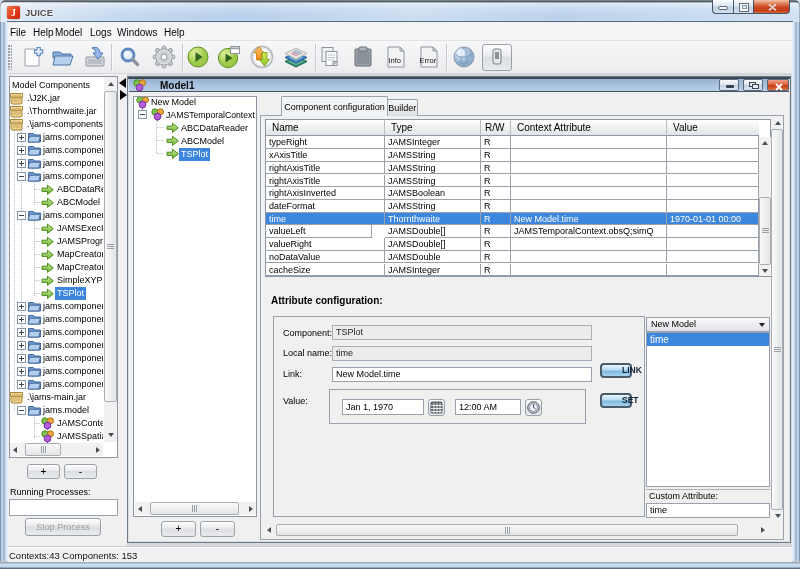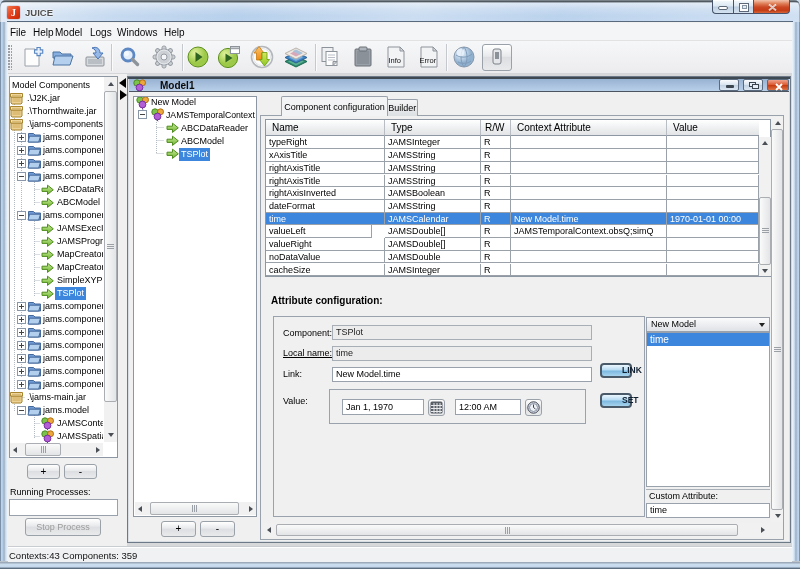--- a/index.html
+++ b/index.html
@@ -468,21 +468,21 @@
    <div class="td" style="left:385px;top:187.2px;width:96px;background:#fff;">JAMSBoolean</div>
    <div class="td" style="left:481px;top:187.2px;width:30px;background:#fff;">R</div>
    <div class="td" style="left:511px;top:187.2px;width:156px;background:#fff;"></div>
    <div class="td" style="left:667px;top:187.2px;width:92px;background:#fff;"></div>
    <div class="td" style="left:266px;top:199.9px;width:119px;background:#fff;">dateFormat</div>
    <div class="td" style="left:385px;top:199.9px;width:96px;background:#fff;">JAMSString</div>
    <div class="td" style="left:481px;top:199.9px;width:30px;background:#fff;">R</div>
    <div class="td" style="left:511px;top:199.9px;width:156px;background:#fff;"></div>
    <div class="td" style="left:667px;top:199.9px;width:92px;background:#fff;"></div>
    <div class="td" style="left:266px;top:212.6px;width:119px;background:#3c86dd;color:#fff;">time</div>
-   <div class="td" style="left:385px;top:212.6px;width:96px;background:#3c86dd;color:#fff;">JAMSCalendar</div>
+   <div class="td" style="left:385px;top:212.6px;width:96px;background:#3c86dd;color:#fff;">Thornthwaite</div>
    <div class="td" style="left:481px;top:212.6px;width:30px;background:#3c86dd;color:#fff;">R</div>
    <div class="td" style="left:511px;top:212.6px;width:156px;background:#3c86dd;color:#fff;">New Model.time</div>
    <div class="td" style="left:667px;top:212.6px;width:92px;background:#3c86dd;color:#fff;">1970-01-01 00:00</div>
    <div class="td" style="left:266px;top:225.3px;width:106px;background:#fff;">valueLeft</div>
    <div class="td" style="left:385px;top:225.3px;width:96px;background:#fff;">JAMSDouble[]</div>
    <div class="td" style="left:481px;top:225.3px;width:30px;background:#fff;">R</div>
    <div class="td" style="left:511px;top:225.3px;width:156px;background:#fff;">JAMSTemporalContext.obsQ;simQ</div>
    <div class="td" style="left:667px;top:225.3px;width:92px;background:#fff;"></div>
    <div class="td" style="left:266px;top:238.1px;width:119px;background:#fff;">valueRight</div>
    <div class="td" style="left:385px;top:238.1px;width:96px;background:#fff;">JAMSDouble[]</div>
@@ -505,21 +505,21 @@
    <div class="tri" style="left:762px;top:141px;border-left:3px solid transparent;border-right:3px solid transparent;border-bottom:4px solid #4a4f55;"></div>
    <div class="sbtn" style="left:759px;top:265px;width:12px;height:11px;"></div>
    <div class="tri" style="left:762px;top:269px;border-left:3px solid transparent;border-right:3px solid transparent;border-top:4px solid #4a4f55;"></div>
    <div class="sthumb" style="left:759px;top:197px;width:12px;height:68px;"></div>
    <div class="gripv" style="left:761.5px;top:228px;"></div>
   </div>
   <div id="attrarea">
    <div class="lbl" style="left:271px;top:295px;font-size:10px;font-weight:bold;">Attribute configuration:</div>
    <div class="abs" style="left:273px;top:316px;width:372px;height:201px;border:1px solid #9aa3ad;"></div>
    <div class="lbl" style="left:283px;top:328px;">Component:</div>
-   <div class="lbl" style="left:283px;top:348px;text-decoration:underline;">Local name:</div>
+   <div class="lbl" style="left:283px;top:348px;">Local name:</div>
    <div class="lbl" style="left:283px;top:369px;">Link:</div>
    <div class="lbl" style="left:283px;top:396px;">Value:</div>
    <div class="fieldd" style="left:332px;top:325px;width:260px;height:15px;">TSPlot</div>
    <div class="fieldd" style="left:332px;top:346px;width:260px;height:15px;">time</div>
    <div class="field" style="left:332px;top:367px;width:260px;height:15px;">New Model.time</div>
    <div class="bluebtn" style="left:600px;top:363px;width:32px;height:15px;line-height:11px;">LINK</div>
    <div class="bluebtn" style="left:600px;top:393px;width:32px;height:15px;line-height:11px;">SET</div>
    <div class="abs" style="left:329px;top:389px;width:257px;height:35px;border:1px solid #9aa3ad;"></div>
    <div class="field" style="left:342px;top:399px;width:82px;height:16px;line-height:14px;">Jan 1, 1970</div>
    <div class="btn" style="left:428px;top:399px;width:17px;height:17px;"></div>
@@ -557,14 +557,14 @@
    <div class="gripv" style="left:773.5px;top:347px;"></div>
    <div class="sb" style="left:263px;top:523px;width:507px;height:14px;"></div>
    <div class="sbtn" style="left:264px;top:524px;width:11px;height:12px;"></div>
    <div class="tri" style="left:267px;top:527px;border-top:3px solid transparent;border-bottom:3px solid transparent;border-right:4px solid #4a4f55;"></div>
    <div class="sbtn" style="left:757px;top:524px;width:11px;height:12px;"></div>
    <div class="tri" style="left:761px;top:527px;border-top:3px solid transparent;border-bottom:3px solid transparent;border-left:4px solid #4a4f55;"></div>
    <div class="sthumbh" style="left:276px;top:524px;width:462px;height:12px;"></div>
    <div class="griph" style="left:505px;top:527px;"></div>
   </div>
   <div id="statusbar"></div>
-  <div id="statustext">Contexts:43 Components: 359</div>
+  <div id="statustext">Contexts:43 Components: 153</div>
 </div>
 
 </body></html>

